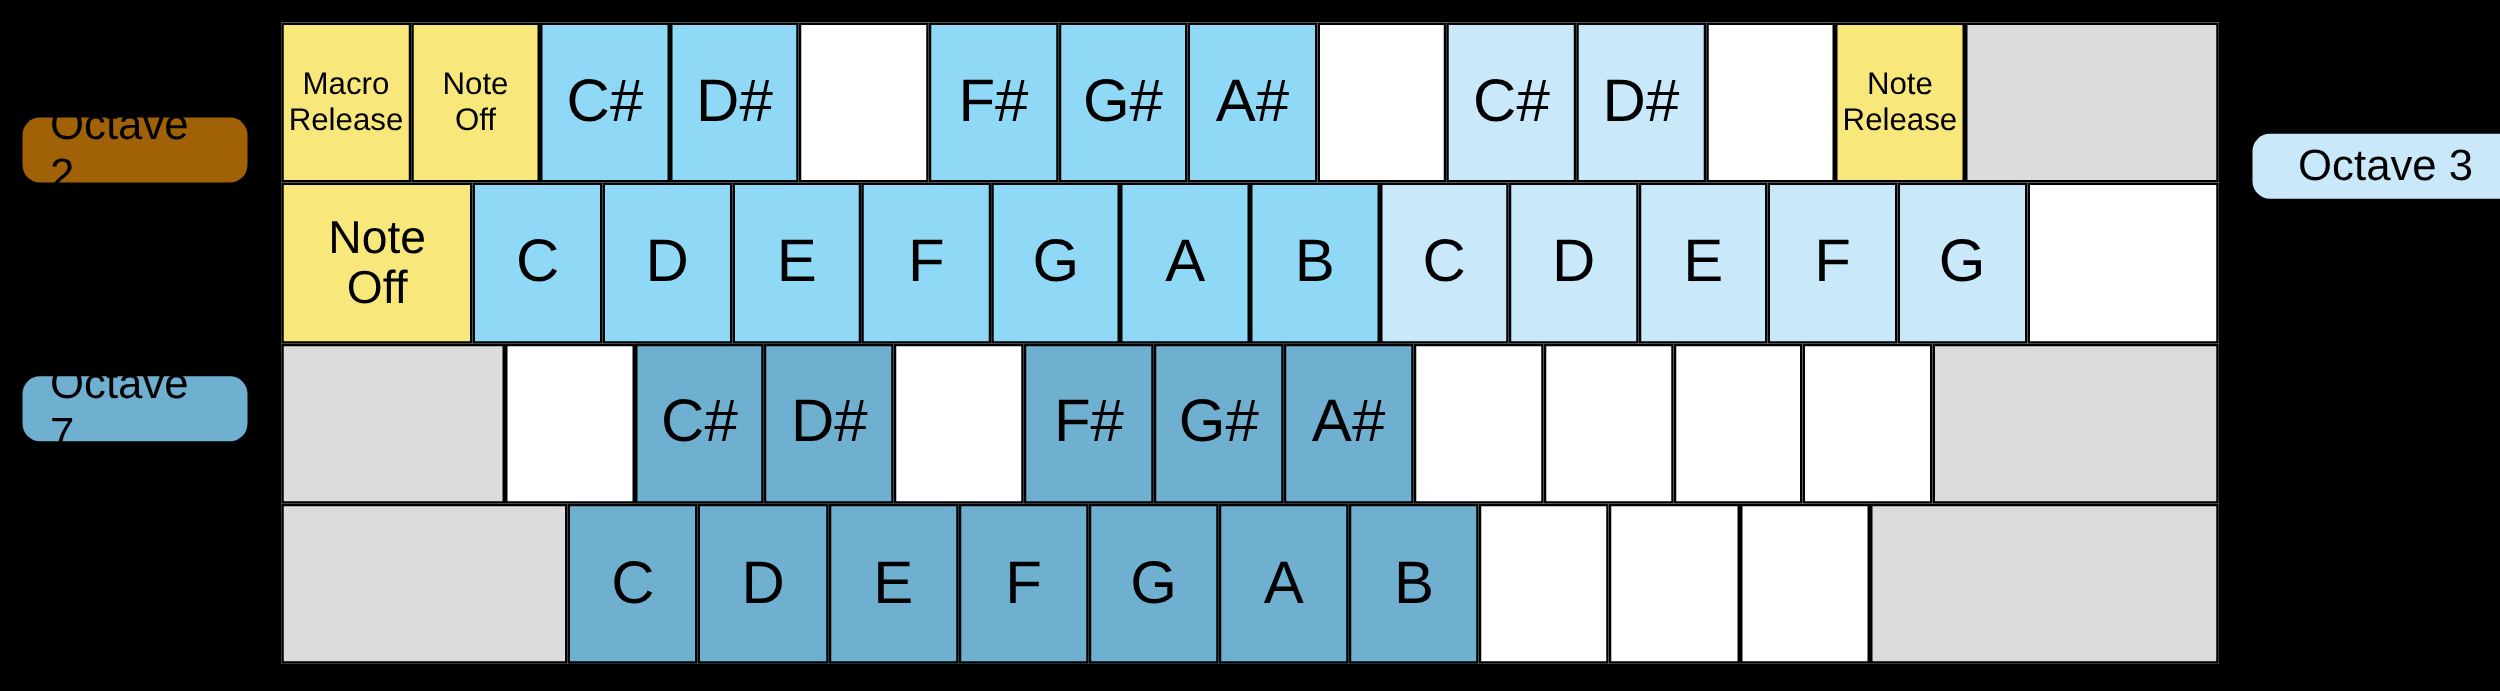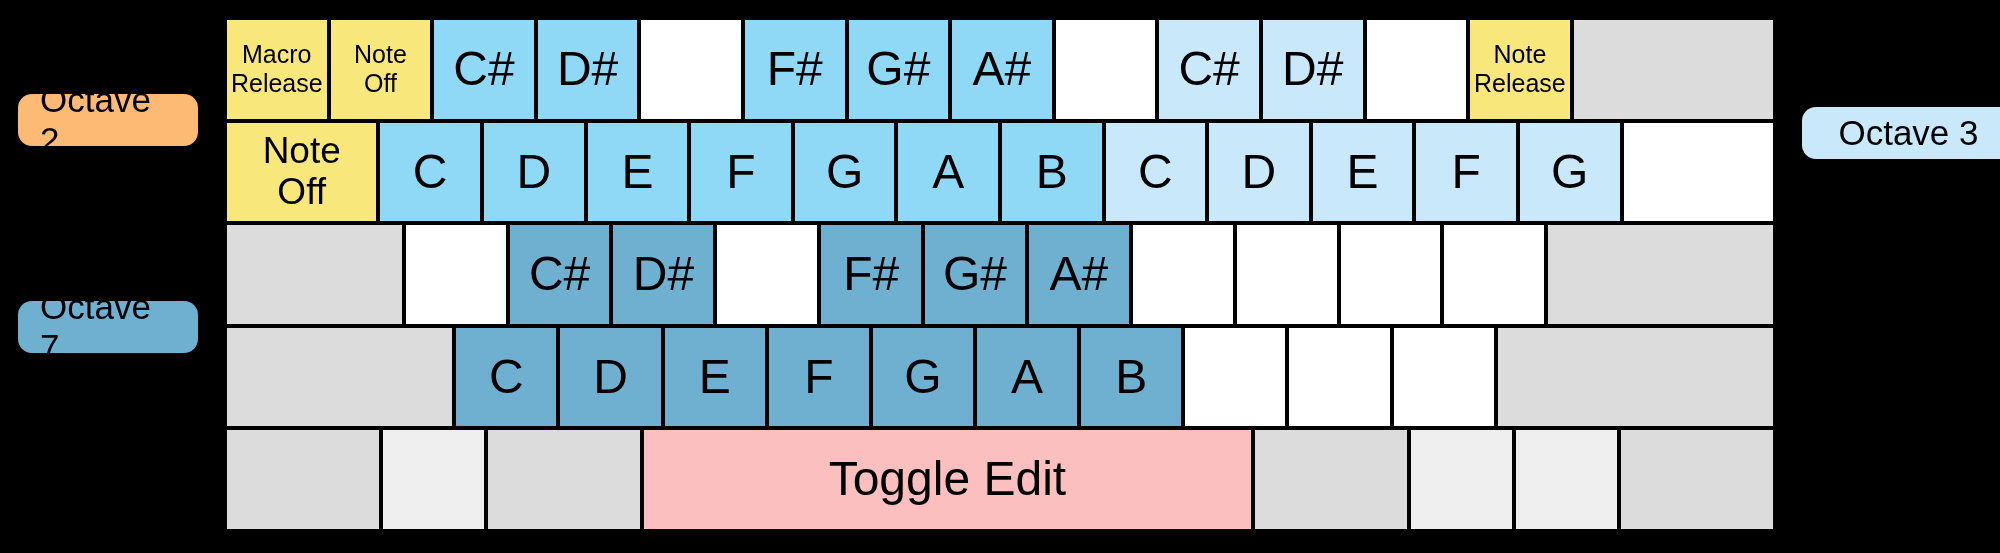--- a/index.html
+++ b/index.html
@@ -46,21 +46,21 @@
   }
   .pill-octave2 { left: 18px;   top: 94px;  width: 180px; }
   .pill-octave1 { left: 18px;   top: 301px; width: 180px; }
   .pill-octave3 { left: 1802px; top: 107px;  width: 213px; }
 </style>
 </head>
 <body>
 
 <div class="stage">
 
-  <div class="pill pill-octave2" style="background: #fdba74;">Octave 2</div>
+  <div class="pill pill-octave2" style="background: #a16207;">Octave 2</div>
 
   <div class="pill pill-octave1" style="background: rgb(111, 176, 209);">Octave 7</div>
 
   <div class="pill pill-octave3" style="background: rgb(201, 233, 251);">Octave 3</div>
 
   <div class="keyboard" id="keyboard">
       <div class="kb-row">
         <div class="key sz-sm" style="flex-grow: 1; background: rgb(248, 232, 124); color: rgb(0, 0, 0);">Macro
 Release</div>
         <div class="key sz-sm" style="flex-grow: 1; background: rgb(248, 232, 124); color: rgb(0, 0, 0);">Note
@@ -118,25 +118,15 @@
         <div class="key sz-lg" style="flex-grow: 1; background: rgb(111, 176, 209); color: rgb(0, 0, 0);">E</div>
         <div class="key sz-lg" style="flex-grow: 1; background: rgb(111, 176, 209); color: rgb(0, 0, 0);">F</div>
         <div class="key sz-lg" style="flex-grow: 1; background: rgb(111, 176, 209); color: rgb(0, 0, 0);">G</div>
         <div class="key sz-lg" style="flex-grow: 1; background: rgb(111, 176, 209); color: rgb(0, 0, 0);">A</div>
         <div class="key sz-lg" style="flex-grow: 1; background: rgb(111, 176, 209); color: rgb(0, 0, 0);">B</div>
         <div class="key sz-lg" style="flex-grow: 1; background: rgb(255, 255, 255); color: rgb(0, 0, 0);"></div>
         <div class="key sz-lg" style="flex-grow: 1; background: rgb(255, 255, 255); color: rgb(0, 0, 0);"></div>
         <div class="key sz-lg" style="flex-grow: 1; background: rgb(255, 255, 255); color: rgb(0, 0, 0);"></div>
         <div class="key sz-lg" style="flex-grow: 2.75; background: rgb(220, 220, 220); color: rgb(0, 0, 0);"></div>
       </div>
-      <div class="kb-row">
-        <div class="key sz-lg" style="flex-grow: 1.5; background: rgb(220, 220, 220); color: rgb(0, 0, 0);"></div>
-        <div class="key sz-lg" style="flex-grow: 1; background: rgb(239, 239, 239); color: rgb(0, 0, 0);"></div>
-        <div class="key sz-lg" style="flex-grow: 1.5; background: rgb(220, 220, 220); color: rgb(0, 0, 0);"></div>
-        <div class="key sz-lg" style="flex-grow: 6; background: rgb(252, 191, 191); color: rgb(0, 0, 0);">Toggle Edit</div>
-        <div class="key sz-lg" style="flex-grow: 1.5; background: rgb(220, 220, 220); color: rgb(0, 0, 0);"></div>
-        <div class="key sz-lg" style="flex-grow: 1; background: rgb(239, 239, 239); color: rgb(0, 0, 0);"></div>
-        <div class="key sz-lg" style="flex-grow: 1; background: rgb(239, 239, 239); color: rgb(0, 0, 0);"></div>
-        <div class="key sz-lg" style="flex-grow: 1.5; background: rgb(220, 220, 220); color: rgb(0, 0, 0);"></div>
-      </div>
     </div>
 
 </div>
 
 </body></html>

